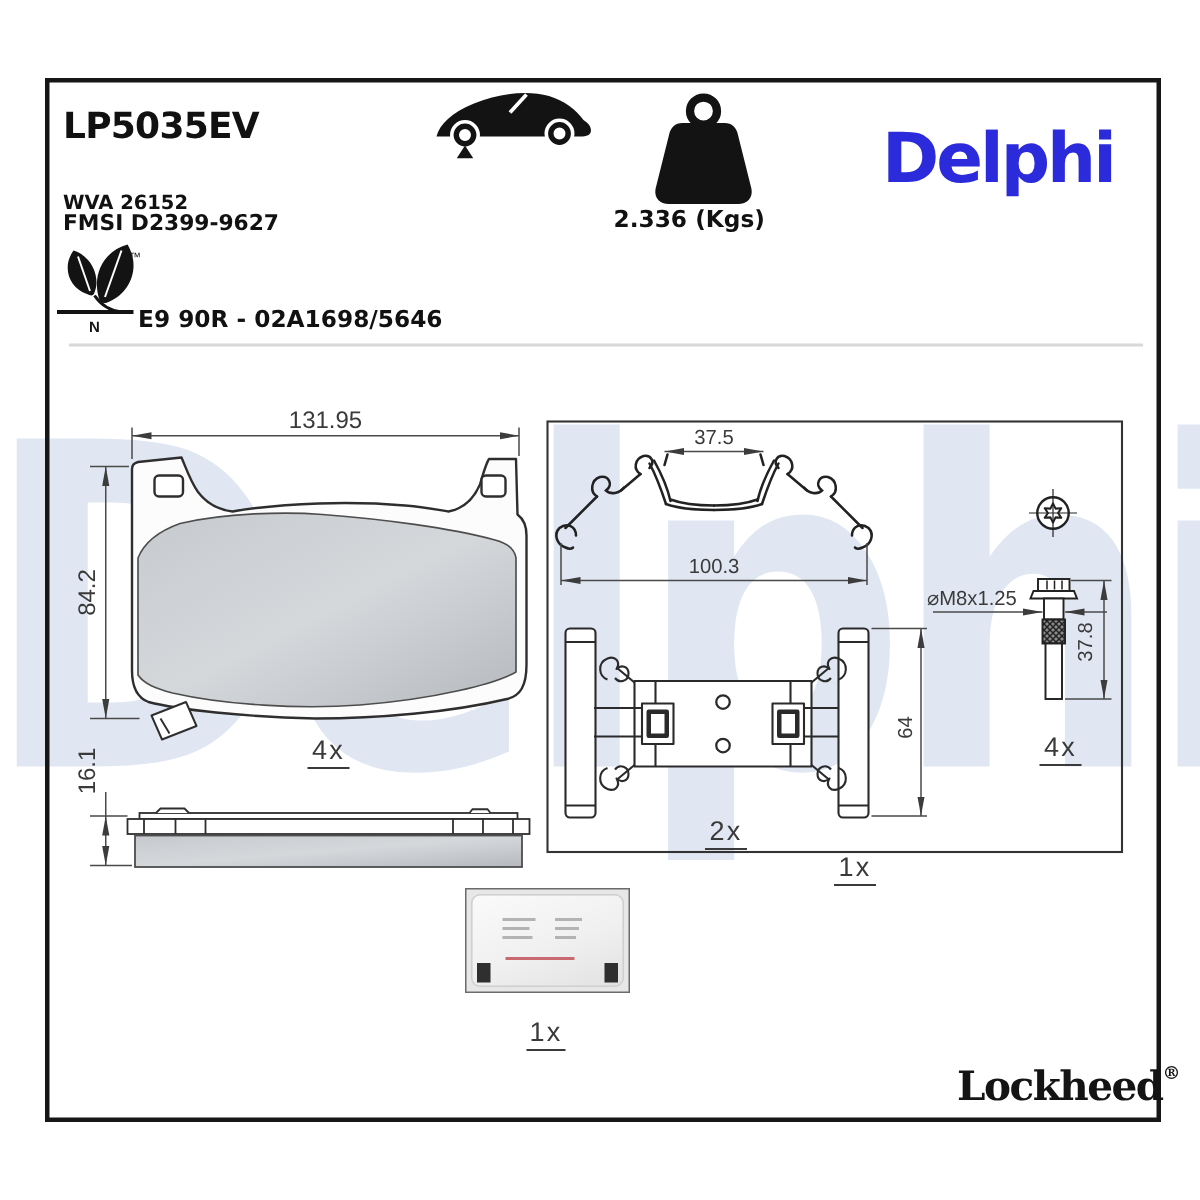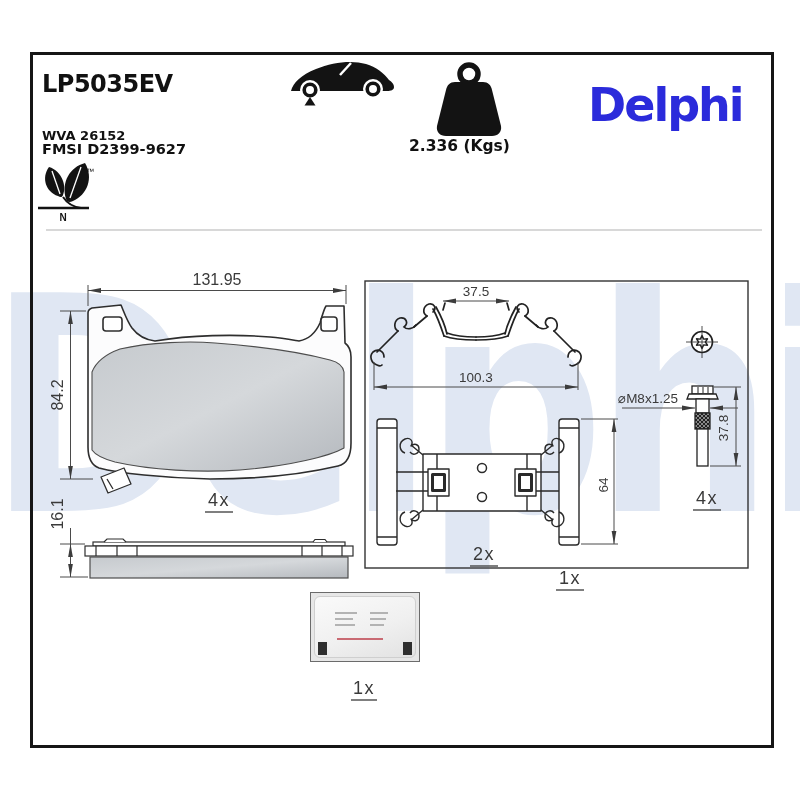--- a/index.html
+++ b/index.html
@@ -40,22 +40,24 @@
 
 <div class="page">
 
   <div class="watermark">Delphi</div>
 
   <div class="frame"></div>
 
   <div class="hdr part" style="position:absolute;">LP5035EV</div>
   <div class="hdr fmsi" style="position:absolute;">FMSI D2399-9627</div>
   <div class="hdr wva" style="position:absolute;">WVA 26152</div>
+  <div class="hdr e9" style="position:absolute;">E9 90R - 02A1698/5646</div>
   <div class="hdr wt-label" style="position:absolute;">2.336 (Kgs)</div>
   <div class="hdr delphi-logo" style="position:absolute;">Delphi</div>
+  <div class="hdr lockheed" style="position:absolute;"><span>Lockheed</span><sup>®</sup></div>
 
   <div class="divider"></div>
 
   <svg class="icon" style="left:288px;top:58px;" width="112" height="50" viewBox="0 0 112 50">
     <path fill="#131313" d="M 3,33 C 5,25 13,17 28,11 C 45,4 64,2 78,6 C 88,9 96,15 101,22 C 104,24 106,26 106,29 C 106,32 103,33 99,33 L 8,33 Z"></path>
     <line x1="63" y1="5" x2="52" y2="17" stroke="#fff" stroke-width="2.5"></line>
     <circle cx="22" cy="32" r="10" fill="#fff"></circle>
     <circle cx="22" cy="32" r="5.8" fill="#fff" stroke="#131313" stroke-width="3.6"></circle>
     <circle cx="85" cy="31" r="10" fill="#fff"></circle>
     <circle cx="85" cy="31" r="5.8" fill="#fff" stroke="#131313" stroke-width="3.6"></circle>

